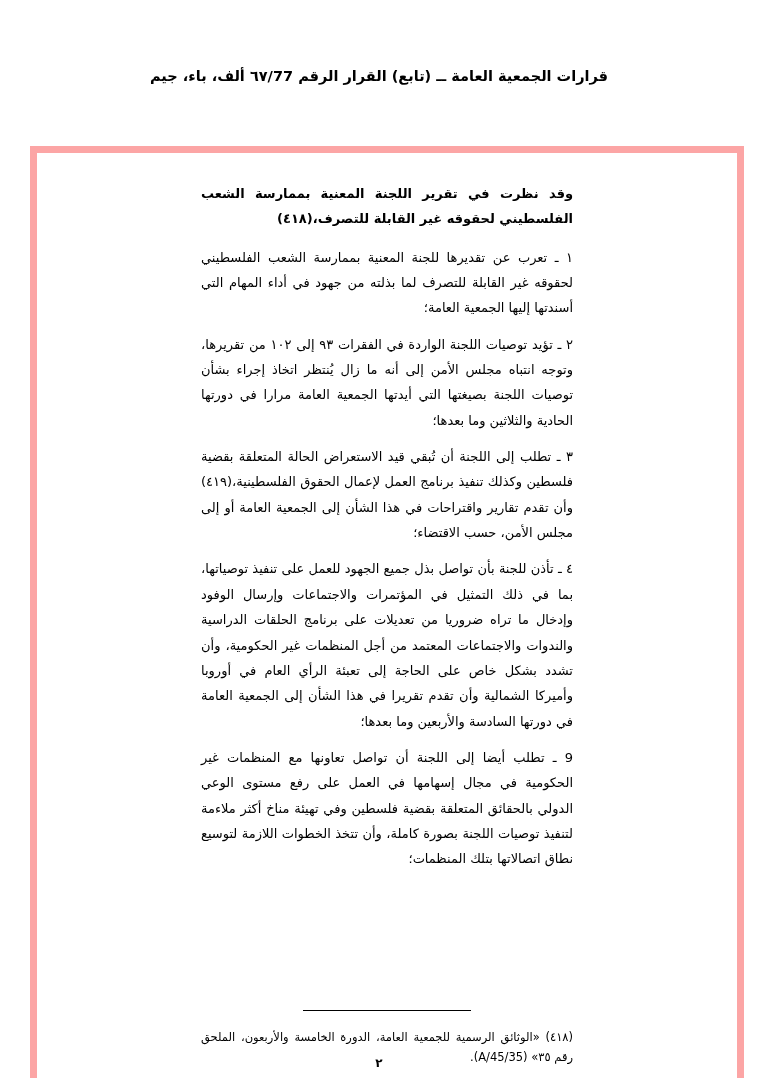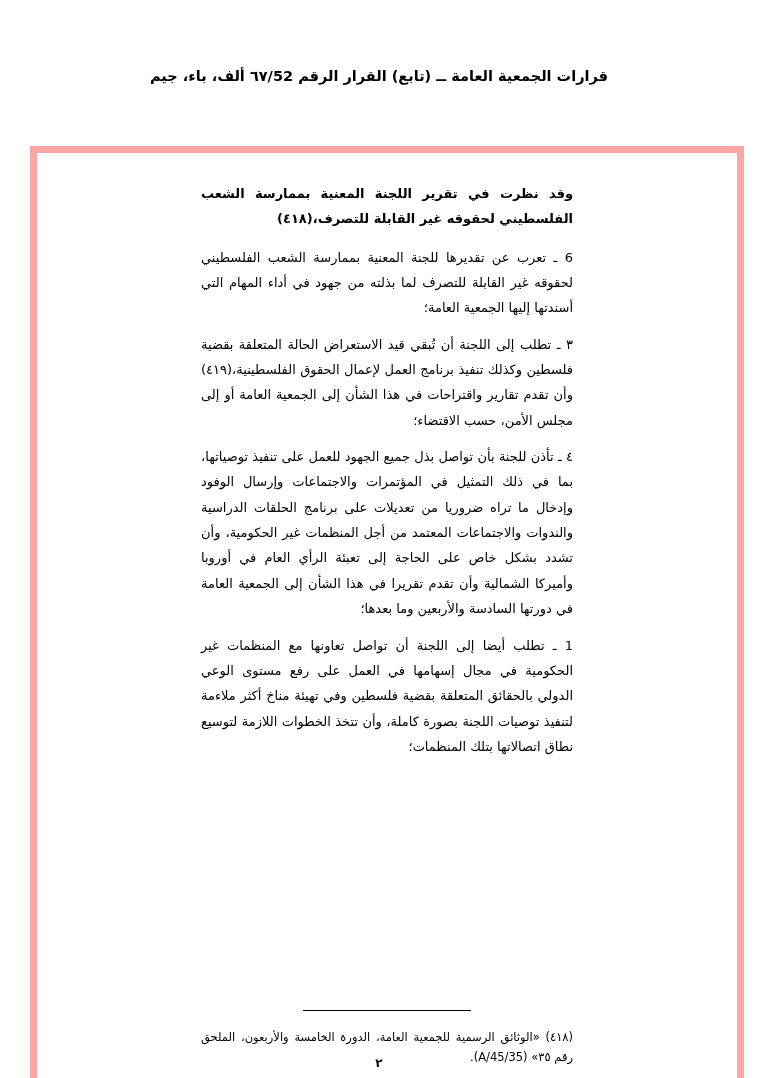--- a/index.html
+++ b/index.html
@@ -110,32 +110,33 @@
     font-size: 12px;
     font-weight: bold;
   }
 </style>
 </head>
 <body>
 
 <div class="page">
 
   <div class="header-block">
-    <div class="doc-title">قرارات الجمعية العامة ــ (تابع) القرار الرقم ٦٧/52 ألف، باء، جيم</div>
+    <div class="doc-title">قرارات الجمعية العامة ــ (تابع) القرار الرقم ٦٧/77 ألف، باء، جيم</div>
   </div>
 
   <div class="frame">
     <div class="content">
 
       <div class="body-col">
         <p class="para first bold">وقد نظرت في تقرير اللجنة المعنية بممارسة الشعب الفلسطيني لحقوقه غير القابلة للتصرف،(٤١٨)</p>
-        <p class="para">6 ـ تعرب عن تقديرها للجنة المعنية بممارسة الشعب الفلسطيني لحقوقه غير القابلة للتصرف لما بذلته من جهود في أداء المهام التي أسندتها إليها الجمعية العامة؛</p>
+        <p class="para">١ ـ تعرب عن تقديرها للجنة المعنية بممارسة الشعب الفلسطيني لحقوقه غير القابلة للتصرف لما بذلته من جهود في أداء المهام التي أسندتها إليها الجمعية العامة؛</p>
+        <p class="para">٢ ـ تؤيد توصيات اللجنة الواردة في الفقرات ٩٣ إلى ١٠٢ من تقريرها، وتوجه انتباه مجلس الأمن إلى أنه ما زال يُنتظر اتخاذ إجراء بشأن توصيات اللجنة بصيغتها التي أيدتها الجمعية العامة مرارا في دورتها الحادية والثلاثين وما بعدها؛</p>
         <p class="para">٣ ـ تطلب إلى اللجنة أن تُبقي قيد الاستعراض الحالة المتعلقة بقضية فلسطين وكذلك تنفيذ برنامج العمل لإعمال الحقوق الفلسطينية،(٤١٩) وأن تقدم تقارير واقتراحات في هذا الشأن إلى الجمعية العامة أو إلى مجلس الأمن، حسب الاقتضاء؛</p>
         <p class="para">٤ ـ تأذن للجنة بأن تواصل بذل جميع الجهود للعمل على تنفيذ توصياتها، بما في ذلك التمثيل في المؤتمرات والاجتماعات وإرسال الوفود وإدخال ما تراه ضروريا من تعديلات على برنامج الحلقات الدراسية والندوات والاجتماعات المعتمد من أجل المنظمات غير الحكومية، وأن تشدد بشكل خاص على الحاجة إلى تعبئة الرأي العام في أوروبا وأميركا الشمالية وأن تقدم تقريرا في هذا الشأن إلى الجمعية العامة في دورتها السادسة والأربعين وما بعدها؛</p>
-        <p class="para">1 ـ تطلب أيضا إلى اللجنة أن تواصل تعاونها مع المنظمات غير الحكومية في مجال إسهامها في العمل على رفع مستوى الوعي الدولي بالحقائق المتعلقة بقضية فلسطين وفي تهيئة مناخ أكثر ملاءمة لتنفيذ توصيات اللجنة بصورة كاملة، وأن تتخذ الخطوات اللازمة لتوسيع نطاق اتصالاتها بتلك المنظمات؛</p>
+        <p class="para">9 ـ تطلب أيضا إلى اللجنة أن تواصل تعاونها مع المنظمات غير الحكومية في مجال إسهامها في العمل على رفع مستوى الوعي الدولي بالحقائق المتعلقة بقضية فلسطين وفي تهيئة مناخ أكثر ملاءمة لتنفيذ توصيات اللجنة بصورة كاملة، وأن تتخذ الخطوات اللازمة لتوسيع نطاق اتصالاتها بتلك المنظمات؛</p>
       </div>
 
       <div class="notes-wrap">
         <div class="notes-rule"></div>
         <div class="notes">
           <p class="note">(٤١٨) «الوثائق الرسمية للجمعية العامة، الدورة الخامسة والأربعون، الملحق رقم ٣٥» (A/45/35).</p>
         </div>
       </div>
 
     </div>

